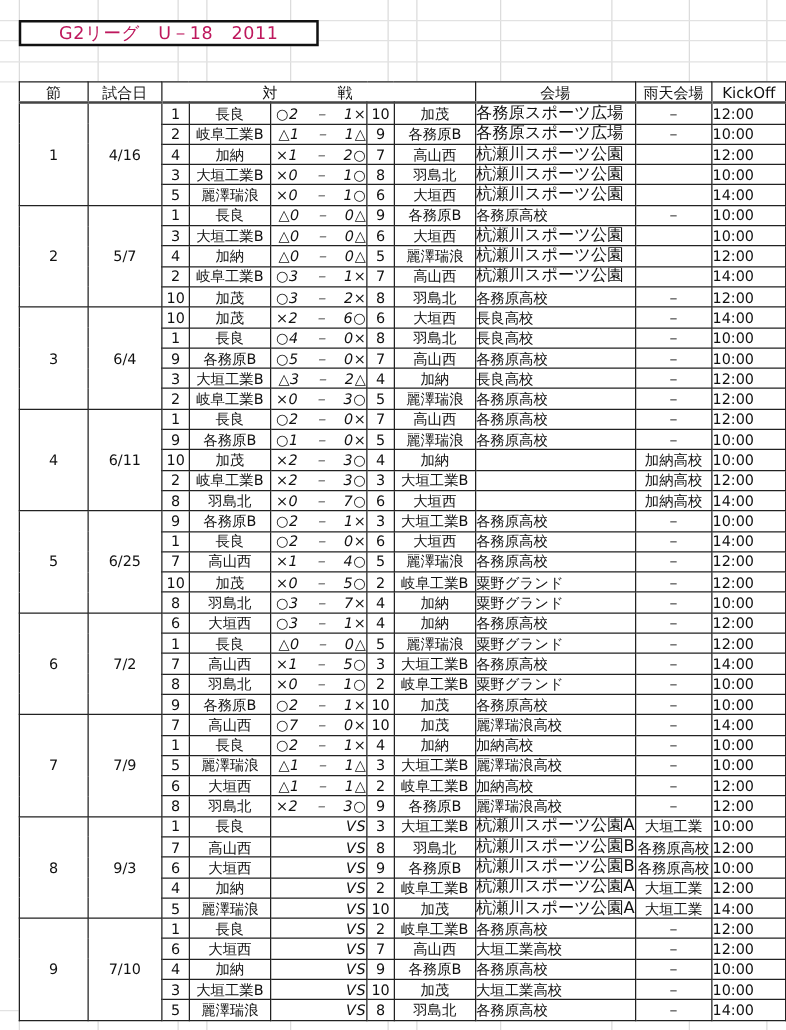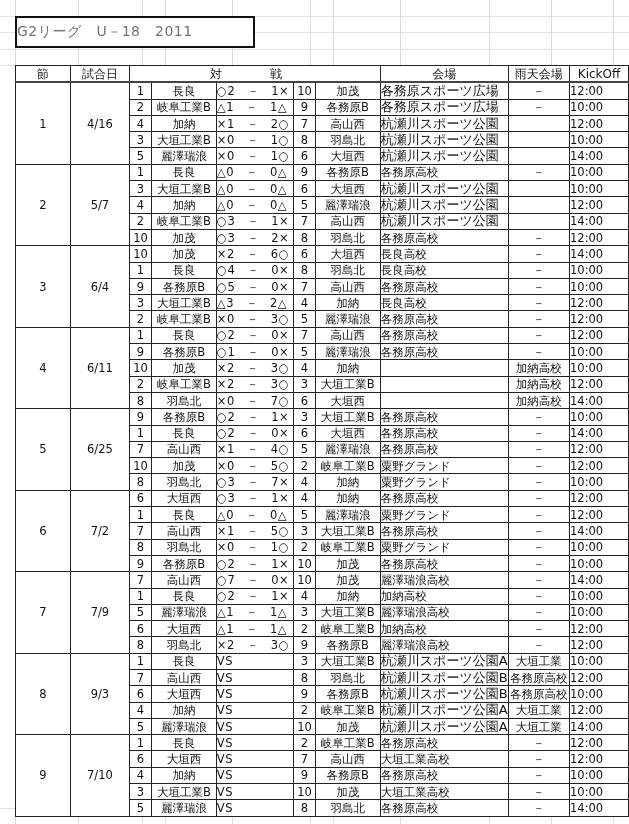--- a/index.html
+++ b/index.html
@@ -6,44 +6,44 @@
   body {
     width:629px; height:824px; overflow:hidden; position:relative;
     background:#ffffff;
     font-family:"DejaVu Sans","Liberation Sans",sans-serif;
     color:#111;
   }
   .vline { position:absolute; top:0; width:1px; height:824px; background:#dcdcdc; }
   .hline { position:absolute; left:0; height:1px; width:629px; background:#e2e2e2; }
 
   .title-box {
-    position:absolute; left:15px; top:16px; width:240px; height:32px;
+    position:absolute; left:15px; top:16px; width:240px; height:21px;
     border:2px solid #111; background:#fff; box-sizing:border-box;
-    display:flex; align-items:center; 
-    font-size:14px; letter-spacing:0.5px; color:#737373;
+    display:flex; align-items:center; justify-content:center;
+    font-size:14px; letter-spacing:0.5px; color:#be185d;
   }
 
   table.sched {
     position:absolute; left:15px; top:65px;
     border-collapse:collapse; background:#fff;
     border:1.5px solid #111;
     table-layout:fixed;
   }
   table.sched td, table.sched th {
     border:1px solid #222; padding:0; height:15.3px;
     font-size:11.5px; line-height:14px; white-space:nowrap; overflow:hidden;
     font-weight:normal;
   }
   table.sched th { font-size:12px; text-align:center; border-bottom:2px solid #444; }
   th.kick { font-size:9px; }
   td.sec, td.date { text-align:center; vertical-align:middle; font-size:11px; }
   tbody.block tr:first-child td { border-top:1.5px solid #333; }
   td.num { text-align:center; font-size:11px; }
   td.team { text-align:center; }
-  td.score { text-align:left; font-size:11px; letter-spacing:0.5px; }
+  td.score { text-align:right; font-size:11px; letter-spacing:0.5px;font-style:italic; }
   td.venue { text-align:left; padding-left:2px; font-size:11.5px; }
   td.venue.small { font-size:13px; }
   td.rain { text-align:center; font-size:11px; }
   td.rain.big { font-size:11.5px; }
   td.time { padding-right:2px; font-size:11px; }
   th.taisen { letter-spacing:18px; padding-left:18px;margin-top:48px; }
 </style>
 </head>
 <body>
 

